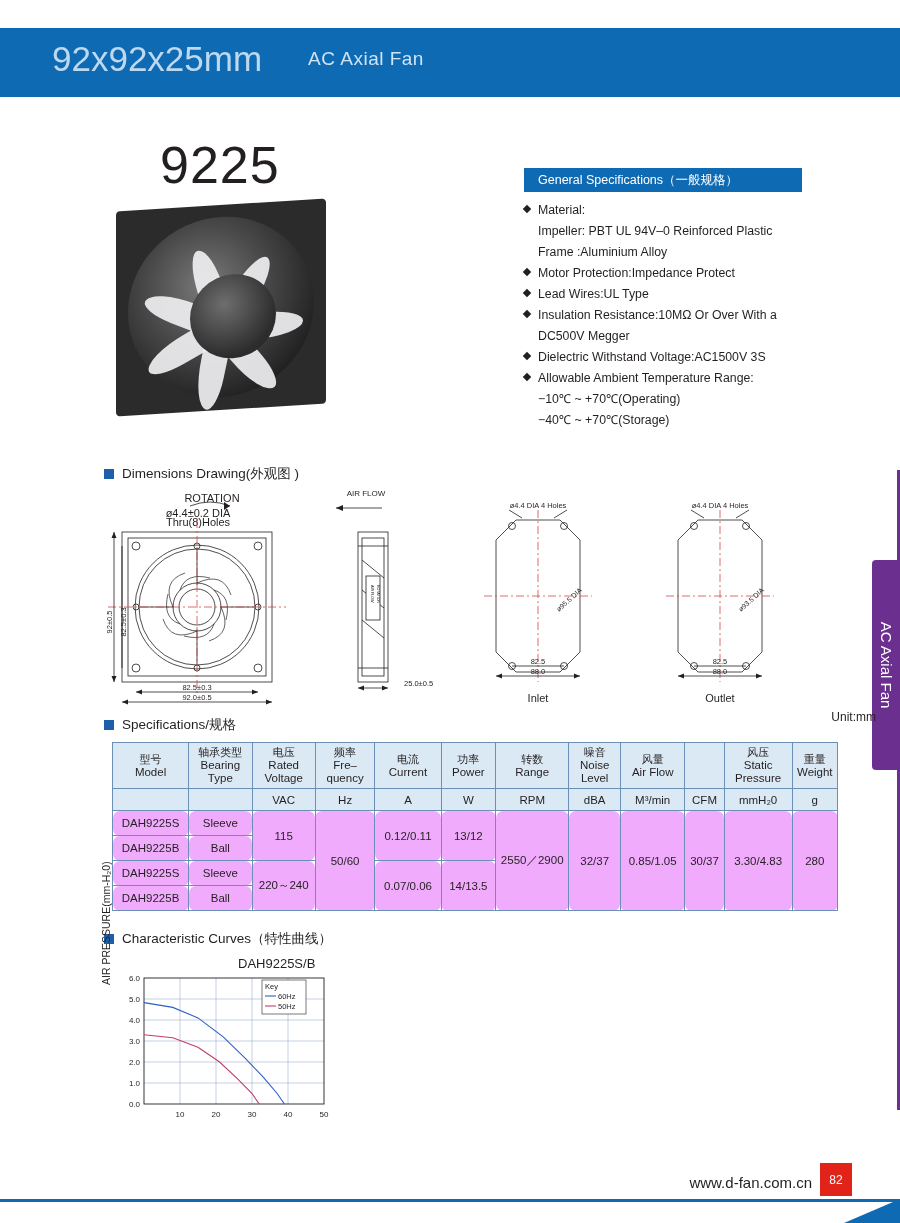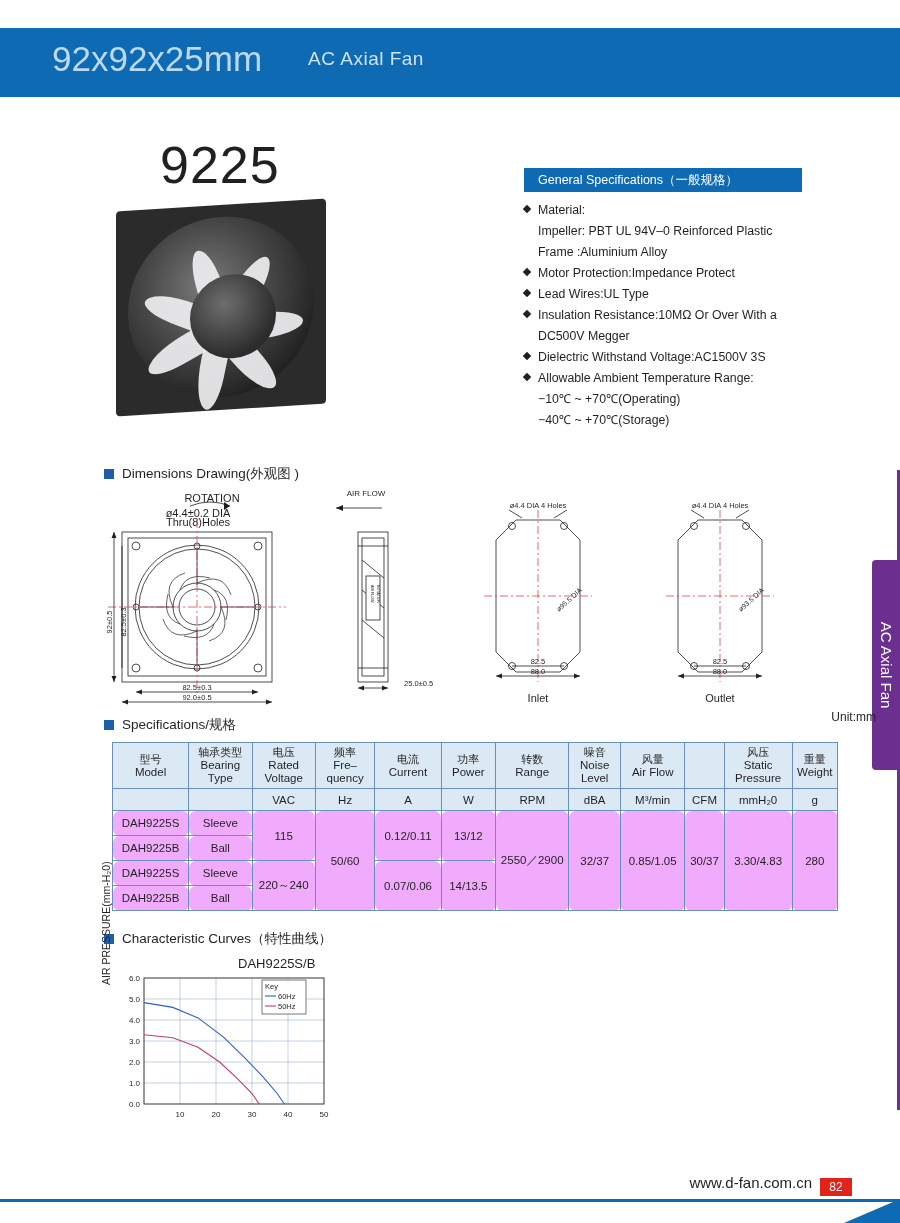--- a/index.html
+++ b/index.html
@@ -150,21 +150,21 @@
     transform:rotate(-90deg); transform-origin:left top;
     font-size:10.5px; white-space:nowrap;
   }
 
   
   .footer-url{
     position:absolute; right:88px; bottom:32px; font-size:15px; color:#231f20;
   }
   .pagebox{
     position:absolute; right:48px; bottom:27px;
-    width:32px; height:18px; background:#e2231a; color:#fff;
+    width:32px; height:33px; background:#e2231a; color:#fff;
     font-size:12px; display:flex; align-items:center; justify-content:center;text-align:center;
   }
   .footer-rule{
     position:absolute; left:0; bottom:21px; width:900px; height:3px; background:#0f6ab4;
   }
   .footer-tri{
     position:absolute; right:0; bottom:0; width:0; height:0;
     border-left:56px solid transparent; border-bottom:24px solid #0f6ab4;
   }
   .topbar{

